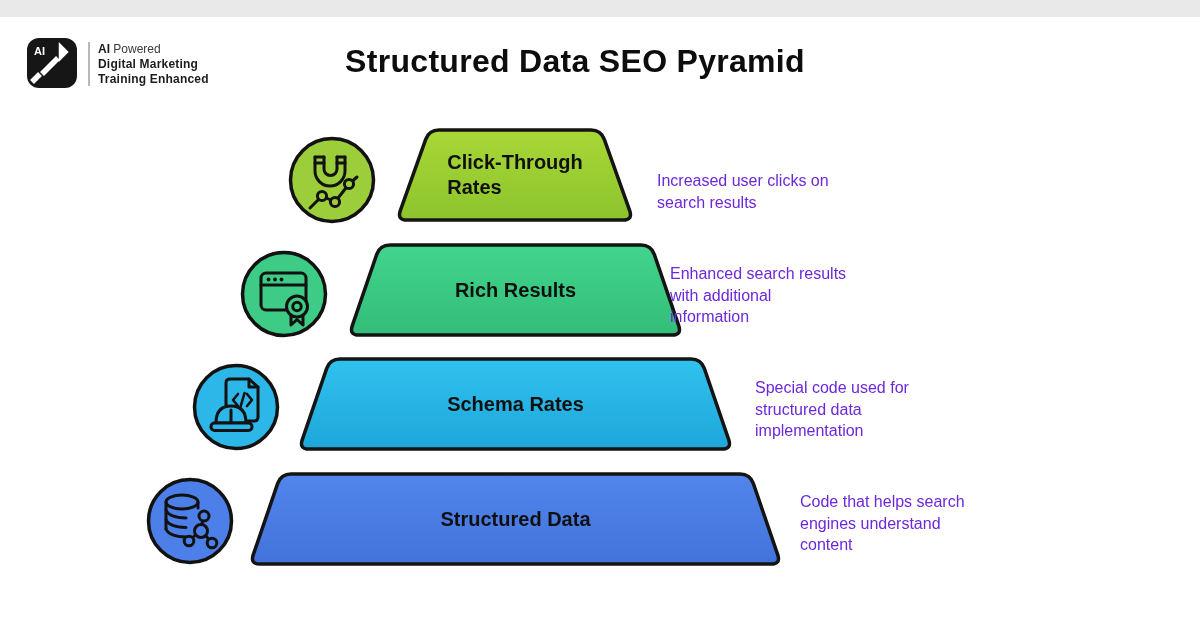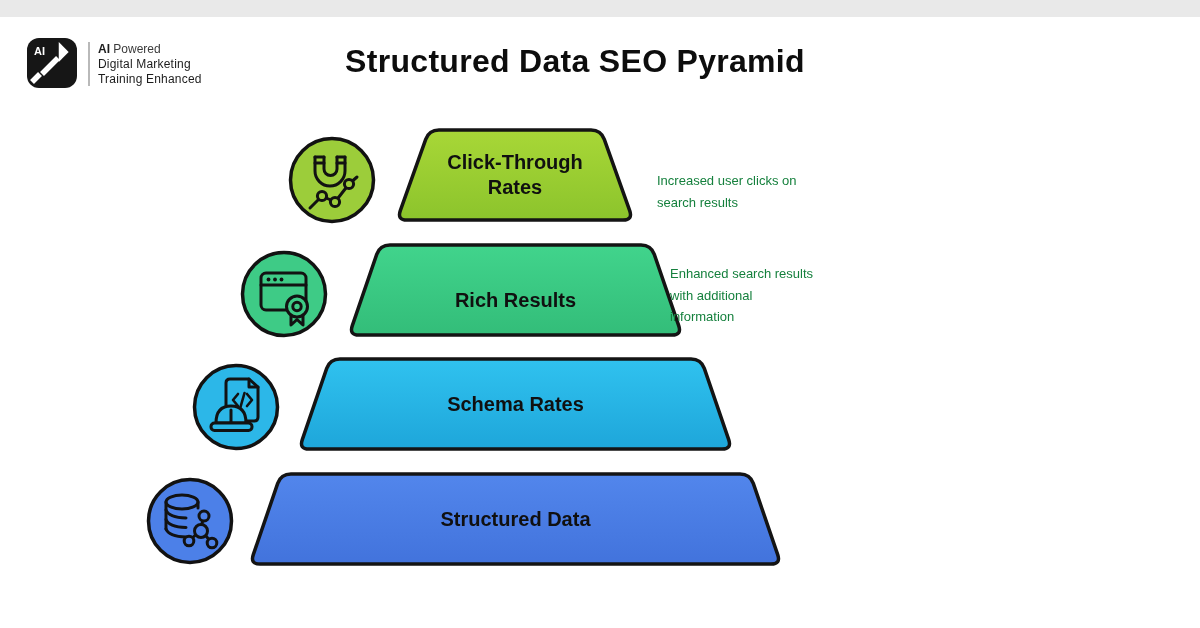--- a/index.html
+++ b/index.html
@@ -6,34 +6,34 @@
   .canvas{
     position:relative;width:1200px;height:628px;background:#ffffff;
     font-family:"Liberation Sans",sans-serif;overflow:hidden;margin:17px auto;
   }
   
   .logo-badge{position:absolute;left:27px;top:21px;}
   .logo-divider{position:absolute;left:88px;top:25px;width:2px;height:44px;background:#b9b9b9;}
   .logo-text{position:absolute;left:98px;top:25px;font-size:12px;line-height:15px;color:#1c1c1c;}
   .logo-text .l1{font-weight:400;color:#3a3a3a;}
   .logo-text .l1 b{font-weight:700;color:#1c1c1c;}
-  .logo-text .l2,.logo-text .l3{font-weight:400;letter-spacing:.2px;}
+  .logo-text .l2,.logo-text .l3{font-weight:700;letter-spacing:.2px;}
   .page-title{
     position:absolute;left:575px;top:26px;transform:translateX(-50%);
     font-size:32px;font-weight:800;color:#0d0d0d;white-space:nowrap;letter-spacing:.3px;
   }
   
   .abs{position:absolute;}
   .level-label{
     position:absolute;display:flex;align-items:center;justify-content:center;
-    text-align:center;font-weight:700;color:#101010;font-size:20px;line-height:25px;
+    font-weight:700;color:#101010;font-size:20px;line-height:25px;
     white-space:pre-line;pointer-events:none;
   }
   .level-desc{
-    position:absolute;font-size:13px;line-height:21.5px;color:#15803d;
+    position:absolute;font-size:16px;line-height:21.5px;color:#6d28d9;
     white-space:pre-line;
   }
 </style>
 </head>
 <body>
 
 <div class="canvas">
 
   <svg class="logo-badge" width="50" height="50" viewBox="0 0 50 50">
     <rect x="0" y="0" width="50" height="50" rx="12" fill="#161616"></rect>
@@ -99,21 +99,21 @@
 
   <svg class="abs" style="left:346px;top:225px" width="339" height="96" viewBox="0 0 339 96">
     <defs>
       <linearGradient id="gradL2" x1="0" y1="0" x2="0" y2="1">
         <stop offset="0" stop-color="#41d48c"></stop>
         <stop offset="1" stop-color="#33bd79"></stop>
       </linearGradient>
     </defs>
     <path d="M44,3 L295,3 Q305,3 308.3,12.4 L332.7,83.6 Q336,93 326,93 L13,93 Q3,93 6.3,83.6 L30.7,12.4 Q34,3 44,3 Z" fill="url(#gradL2)" stroke="#141414" stroke-width="3.5" stroke-linejoin="round"></path>
   </svg>
-  <div class="level-label" style="left:346px;top:235px;width:339px;height:96px">Rich Results</div>
+  <div class="level-label" style="left:346px;top:225px;width:339px;height:96px">Rich Results</div>
   <div class="level-desc" style="left:670px;top:246px;width:230px">Enhanced search results
 with additional
 information</div>
 
   <svg class="abs" style="left:192px;top:346px" width="88" height="88" viewBox="0 0 88 88">
     <circle cx="44" cy="44" r="41.5" stroke="#121212" stroke-width="3.5" fill="#2cb7e8"></circle>
     <g fill="none" stroke="#121212" stroke-width="3" stroke-linecap="round" stroke-linejoin="round">
       <path d="M40,16 H57 L66,24 V54 Q66,58 62,58 H38 Q34,58 34,54 V20 Q34,16 38,16 Z"></path>
       <path d="M57,16 V24 H66"></path>
     </g>
@@ -132,20 +132,23 @@
   <svg class="abs" style="left:296px;top:339px" width="439" height="96" viewBox="0 0 439 96">
     <defs>
       <linearGradient id="gradL3" x1="0" y1="0" x2="0" y2="1">
         <stop offset="0" stop-color="#30c2ef"></stop>
         <stop offset="1" stop-color="#1ea6da"></stop>
       </linearGradient>
     </defs>
     <path d="M44,3 L395,3 Q405,3 408.3,12.4 L432.7,83.6 Q436,93 426,93 L13,93 Q3,93 6.3,83.6 L30.7,12.4 Q34,3 44,3 Z" fill="url(#gradL3)" stroke="#141414" stroke-width="3.5" stroke-linejoin="round"></path>
   </svg>
   <div class="level-label" style="left:296px;top:339px;width:439px;height:96px">Schema Rates</div>
+  <div class="level-desc" style="left:755px;top:360px;width:230px">Special code used for
+structured data
+implementation</div>
 
   <svg class="abs" style="left:146px;top:460px" width="88" height="88" viewBox="0 0 88 88">
     <circle cx="44" cy="44" r="41.5" stroke="#121212" stroke-width="3.5" fill="#4c80e8"></circle>
     <g fill="none" stroke="#121212" stroke-width="3" stroke-linecap="round">
       <ellipse cx="36" cy="25" rx="16" ry="7"></ellipse>
       <line x1="20" y1="25" x2="20" y2="52"></line>
       <line x1="52" y1="25" x2="52" y2="31"></line>
       <path d="M20,33 Q23,40.5 40,41"></path>
       <path d="M20,42.5 Q23,50 40,50.5"></path>
       <path d="M20,52 Q23,59.5 40,60"></path>
@@ -164,14 +167,17 @@
   <svg class="abs" style="left:247px;top:454px" width="537" height="96" viewBox="0 0 537 96">
     <defs>
       <linearGradient id="gradL4" x1="0" y1="0" x2="0" y2="1">
         <stop offset="0" stop-color="#5286ec"></stop>
         <stop offset="1" stop-color="#4273dc"></stop>
       </linearGradient>
     </defs>
     <path d="M44,3 L493,3 Q503,3 506.3,12.4 L530.7,83.6 Q534,93 524,93 L13,93 Q3,93 6.3,83.6 L30.7,12.4 Q34,3 44,3 Z" fill="url(#gradL4)" stroke="#141414" stroke-width="3.5" stroke-linejoin="round"></path>
   </svg>
   <div class="level-label" style="left:247px;top:454px;width:537px;height:96px">Structured Data</div>
+  <div class="level-desc" style="left:800px;top:474px;width:230px">Code that helps search
+engines understand
+content</div>
 
 </div>
 
 </body></html>

